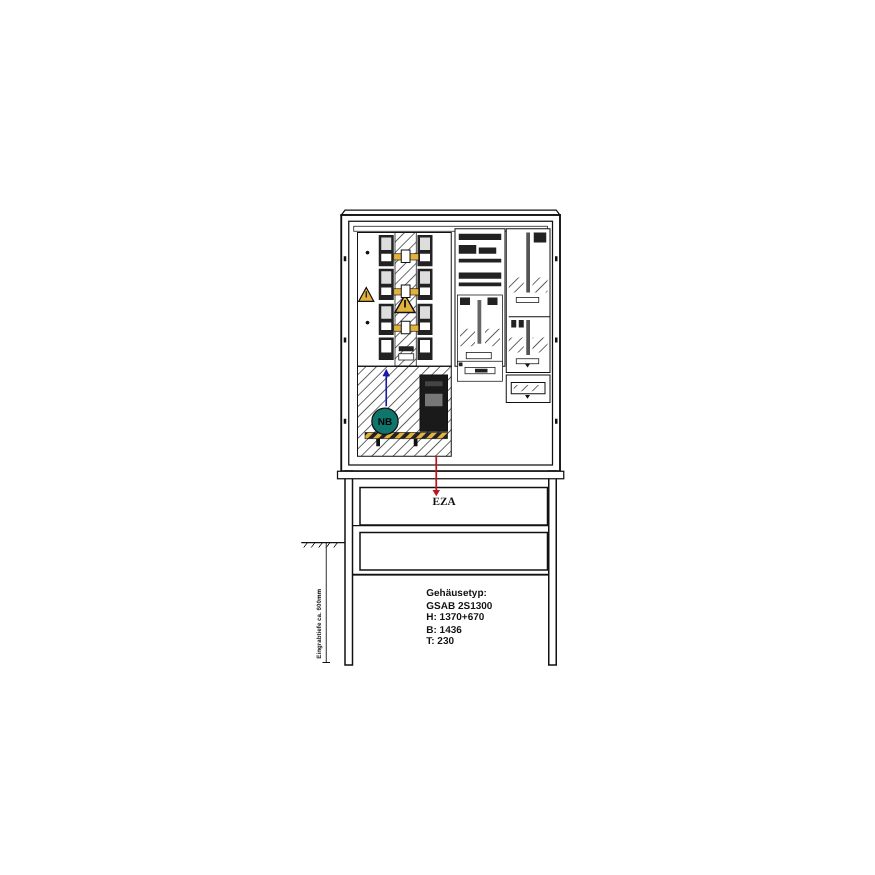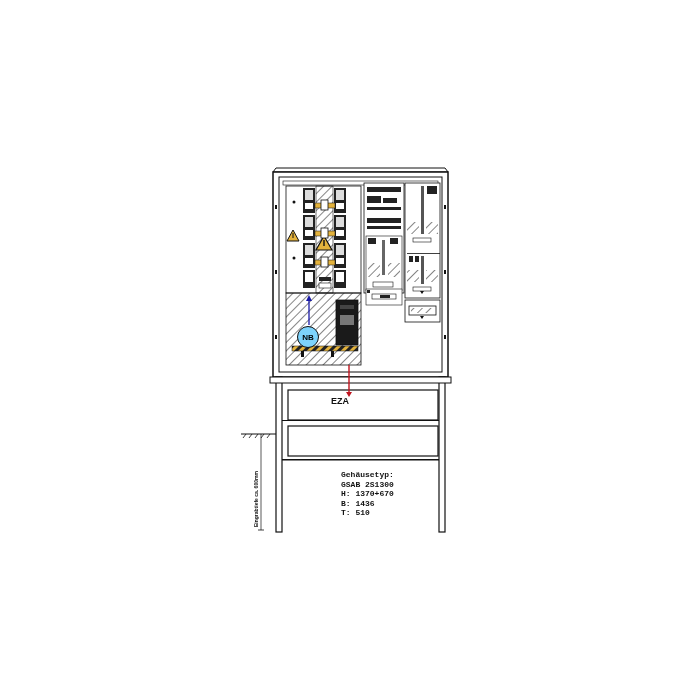--- a/index.html
+++ b/index.html
@@ -1,22 +1,22 @@
 <!DOCTYPE html>
 <html><head>
   <meta charset="utf-8">
   <style>
     html, body { margin: 0; padding: 0; background: #ffffff; }
     body { width: 700px; height: 700px; position: relative; overflow: hidden; font-family: "Liberation Sans", sans-serif; }
     #diagram { position: absolute; left: 0; top: 0; width: 700px; height: 700px; }
     .lbl { position: absolute; font-family: "Liberation Sans", sans-serif; font-weight: bold; color: #111; }
-    .spec { position: absolute; left: 341px; top: 470px; font-size: 8px; line-height: 9.5px; font-weight: bold; color: #111; font-family: Liberation Mono, monospace; }
+    .spec { position: absolute; left: 341px; top: 470px; font-size: 8px; line-height: 9.5px; font-weight: bold; color: #111; font-family: Liberation Sans, sans-serif; }
     .spec div { white-space: nowrap; }
-    .eza { left: 331px; top: 396px; font-size: 9px; }
-    .nb { position: absolute; left: 297px; top: 326px; width: 20px; height: 20px; border-radius: 50%; background: #7dd3fc; border: 1.5px solid #111; font-size: 8px; font-weight: bold; display: flex; align-items: center; justify-content: center; font-family: "Liberation Sans", sans-serif; }
+    .eza { left: 346px; top: 396px; font-size: 9px; font-family: Liberation Serif, serif; }
+    .nb { position: absolute; left: 297px; top: 326px; width: 20px; height: 20px; border-radius: 50%; background: #0f766e; border: 1.5px solid #111; font-size: 8px; font-weight: bold; display: flex; align-items: center; justify-content: center; font-family: "Liberation Sans", sans-serif; }
     .depth { position: absolute; left: 247px; top: 470px; font-size: 5px; font-weight: bold; transform: rotate(-90deg); transform-origin: left top; white-space: nowrap; color: #111; font-family: "Liberation Sans", sans-serif; }
   </style>
 </head>
 <body>
 
 <svg id="diagram" viewBox="0 0 700 700" xmlns="http://www.w3.org/2000/svg">
   <defs>
     <pattern id="hatch" width="6" height="6" patternUnits="userSpaceOnUse" patternTransform="rotate(45)">
       <line x1="0" y1="0" x2="0" y2="6" stroke="#333" stroke-width="1.2"></line>
     </pattern>
@@ -171,14 +171,14 @@
 
 <div class="nb">NB</div>
 <div class="lbl eza">EZA</div>
 <div class="depth" style="left:253px; top:527px;">Eingrabtiefe ca. 600mm</div>
 
 <div class="spec">
   <div>Gehäusetyp:</div>
   <div>GSAB 2S1300</div>
   <div>H: 1370+670</div>
   <div>B: 1436</div>
-  <div>T: 510</div>
+  <div>T: 230</div>
 </div>
 
 </body></html>

